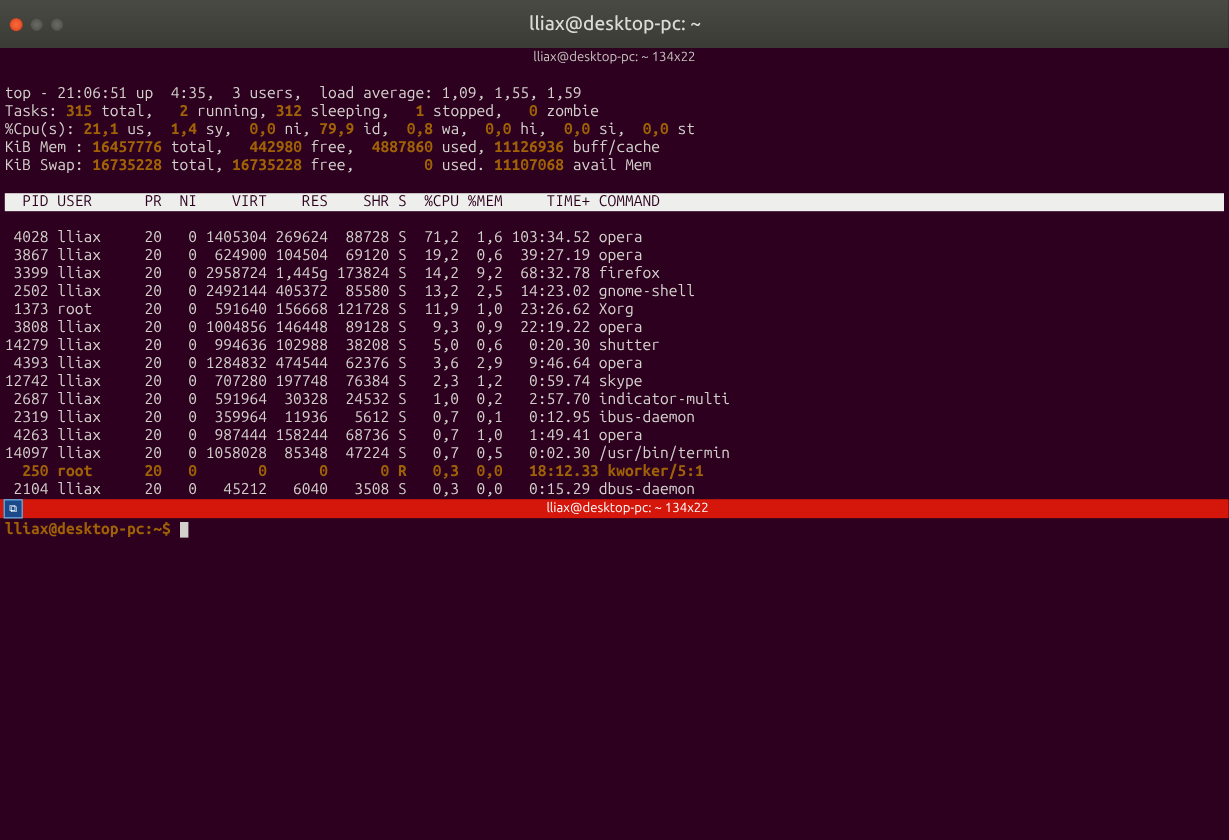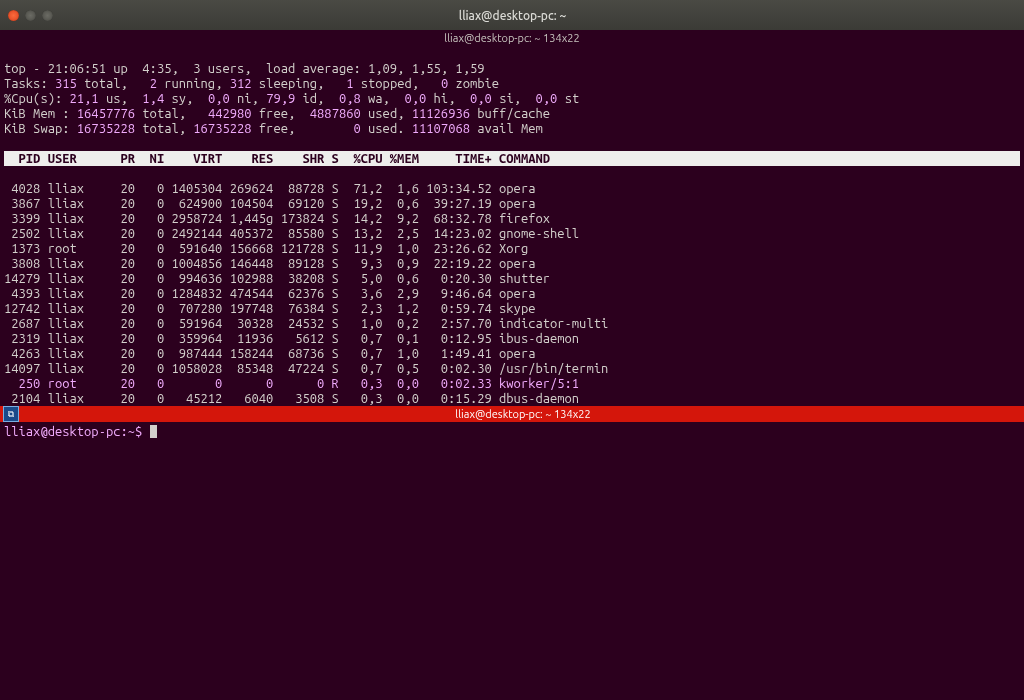--- a/index.html
+++ b/index.html
@@ -1,27 +1,27 @@
 <!DOCTYPE html>
 <html><head>
 <meta charset="utf-8">
 <style>
   html,body{margin:0;padding:0;width:1024px;height:700px;overflow:hidden;font-family:"Ubuntu Mono","DejaVu Sans Mono",monospace;font-size:13px;background:#2c001e;}
   .desktop{width:1024px;height:700px;background:linear-gradient(#3d1a32,#2c001e 40%);position:relative;}
   
   .win{position:absolute;left:0;top:0;width:1024px;}
-  .titlebar{height:30px;background:linear-gradient(#4a4a44,#3b3b36);display:flex;align-items:center;color:#dcdcd7;font-family:"Ubuntu",sans-serif;font-size:12px;}
+  .titlebar{height:40px;background:linear-gradient(#4a4a44,#3b3b36);display:flex;align-items:center;color:#dcdcd7;font-family:"Ubuntu",sans-serif;font-size:16px;}
   .wbuttons{display:flex;gap:6px;padding:0 8px;}
   .wbtn{width:11px;height:11px;border-radius:50%;box-shadow:inset 0 0 1px rgba(0,0,0,.5);}
   .wbtn.close{background:radial-gradient(#fa6a3c,#d9411e);}
   .wbtn.min,.wbtn.max{background:radial-gradient(#6b6b64,#4a4a44);}
   .title{flex:1;text-align:center;margin-right:60px;font-weight:500;color:#dcdcd7;}
   .term{background:#2c001e;color:#d3d0cc;line-height:15px;white-space:pre;padding:1px 4px 0 4px;}
-  .b{font-weight:normal;color:#f0abfc;}
-  .hdr{background:#eeeeec;color:#2c001e;font-weight:bold;display:block;}
+  .b{font-weight:bold;color:#a16207;}
+  .hdr{background:#eeeeec;color:#2c001e;font-weight:normal;display:block;}
   
   .redbar{height:16px;background:#d4160b;color:#ffffff;font-family:"Ubuntu",sans-serif;font-size:11px;display:flex;align-items:center;}
   .redbar .ic{width:14px;height:14px;margin:0 3px;background:#1a4a8a;border:1px solid #7aaee0;display:flex;align-items:center;justify-content:center;color:#fff;font-size:9px;}
   .redbar .t{flex:1;text-align:center;}
   .lower{background:#2c001e;color:#d3d0cc;height:320px;padding:2px 4px;line-height:15px;white-space:pre;}
   .cursor{display:inline-block;width:7px;height:13px;background:#d3d0cc;vertical-align:text-bottom;}
 </style>
 </head>
 <body>
 
@@ -55,21 +55,21 @@
 <span> 2502 lliax     20   0 2492144 405372  85580 S  13,2  2,5  14:23.02 gnome-shell</span>
 <span> 1373 root      20   0  591640 156668 121728 S  11,9  1,0  23:26.62 Xorg</span>
 <span> 3808 lliax     20   0 1004856 146448  89128 S   9,3  0,9  22:19.22 opera</span>
 <span>14279 lliax     20   0  994636 102988  38208 S   5,0  0,6   0:20.30 shutter</span>
 <span> 4393 lliax     20   0 1284832 474544  62376 S   3,6  2,9   9:46.64 opera</span>
 <span>12742 lliax     20   0  707280 197748  76384 S   2,3  1,2   0:59.74 skype</span>
 <span> 2687 lliax     20   0  591964  30328  24532 S   1,0  0,2   2:57.70 indicator-multi</span>
 <span> 2319 lliax     20   0  359964  11936   5612 S   0,7  0,1   0:12.95 ibus-daemon</span>
 <span> 4263 lliax     20   0  987444 158244  68736 S   0,7  1,0   1:49.41 opera</span>
 <span>14097 lliax     20   0 1058028  85348  47224 S   0,7  0,5   0:02.30 /usr/bin/termin</span>
-<span class="b">  250 root      20   0       0      0      0 R   0,3  0,0   0:02.33 kworker/5:1</span>
+<span class="b">  250 root      20   0       0      0      0 R   0,3  0,0   18:12.33 kworker/5:1</span>
 <span> 2104 lliax     20   0   45212   6040   3508 S   0,3  0,0   0:15.29 dbus-daemon</span>
 </div>
 
     <div class="redbar">
       <div class="ic">⧉</div>
       <div class="t">lliax@desktop-pc: ~ 134x22</div>
     </div>
 
     <div class="lower"><span class="b">lliax@desktop-pc:~$ </span><span class="cursor"></span></div>
 

